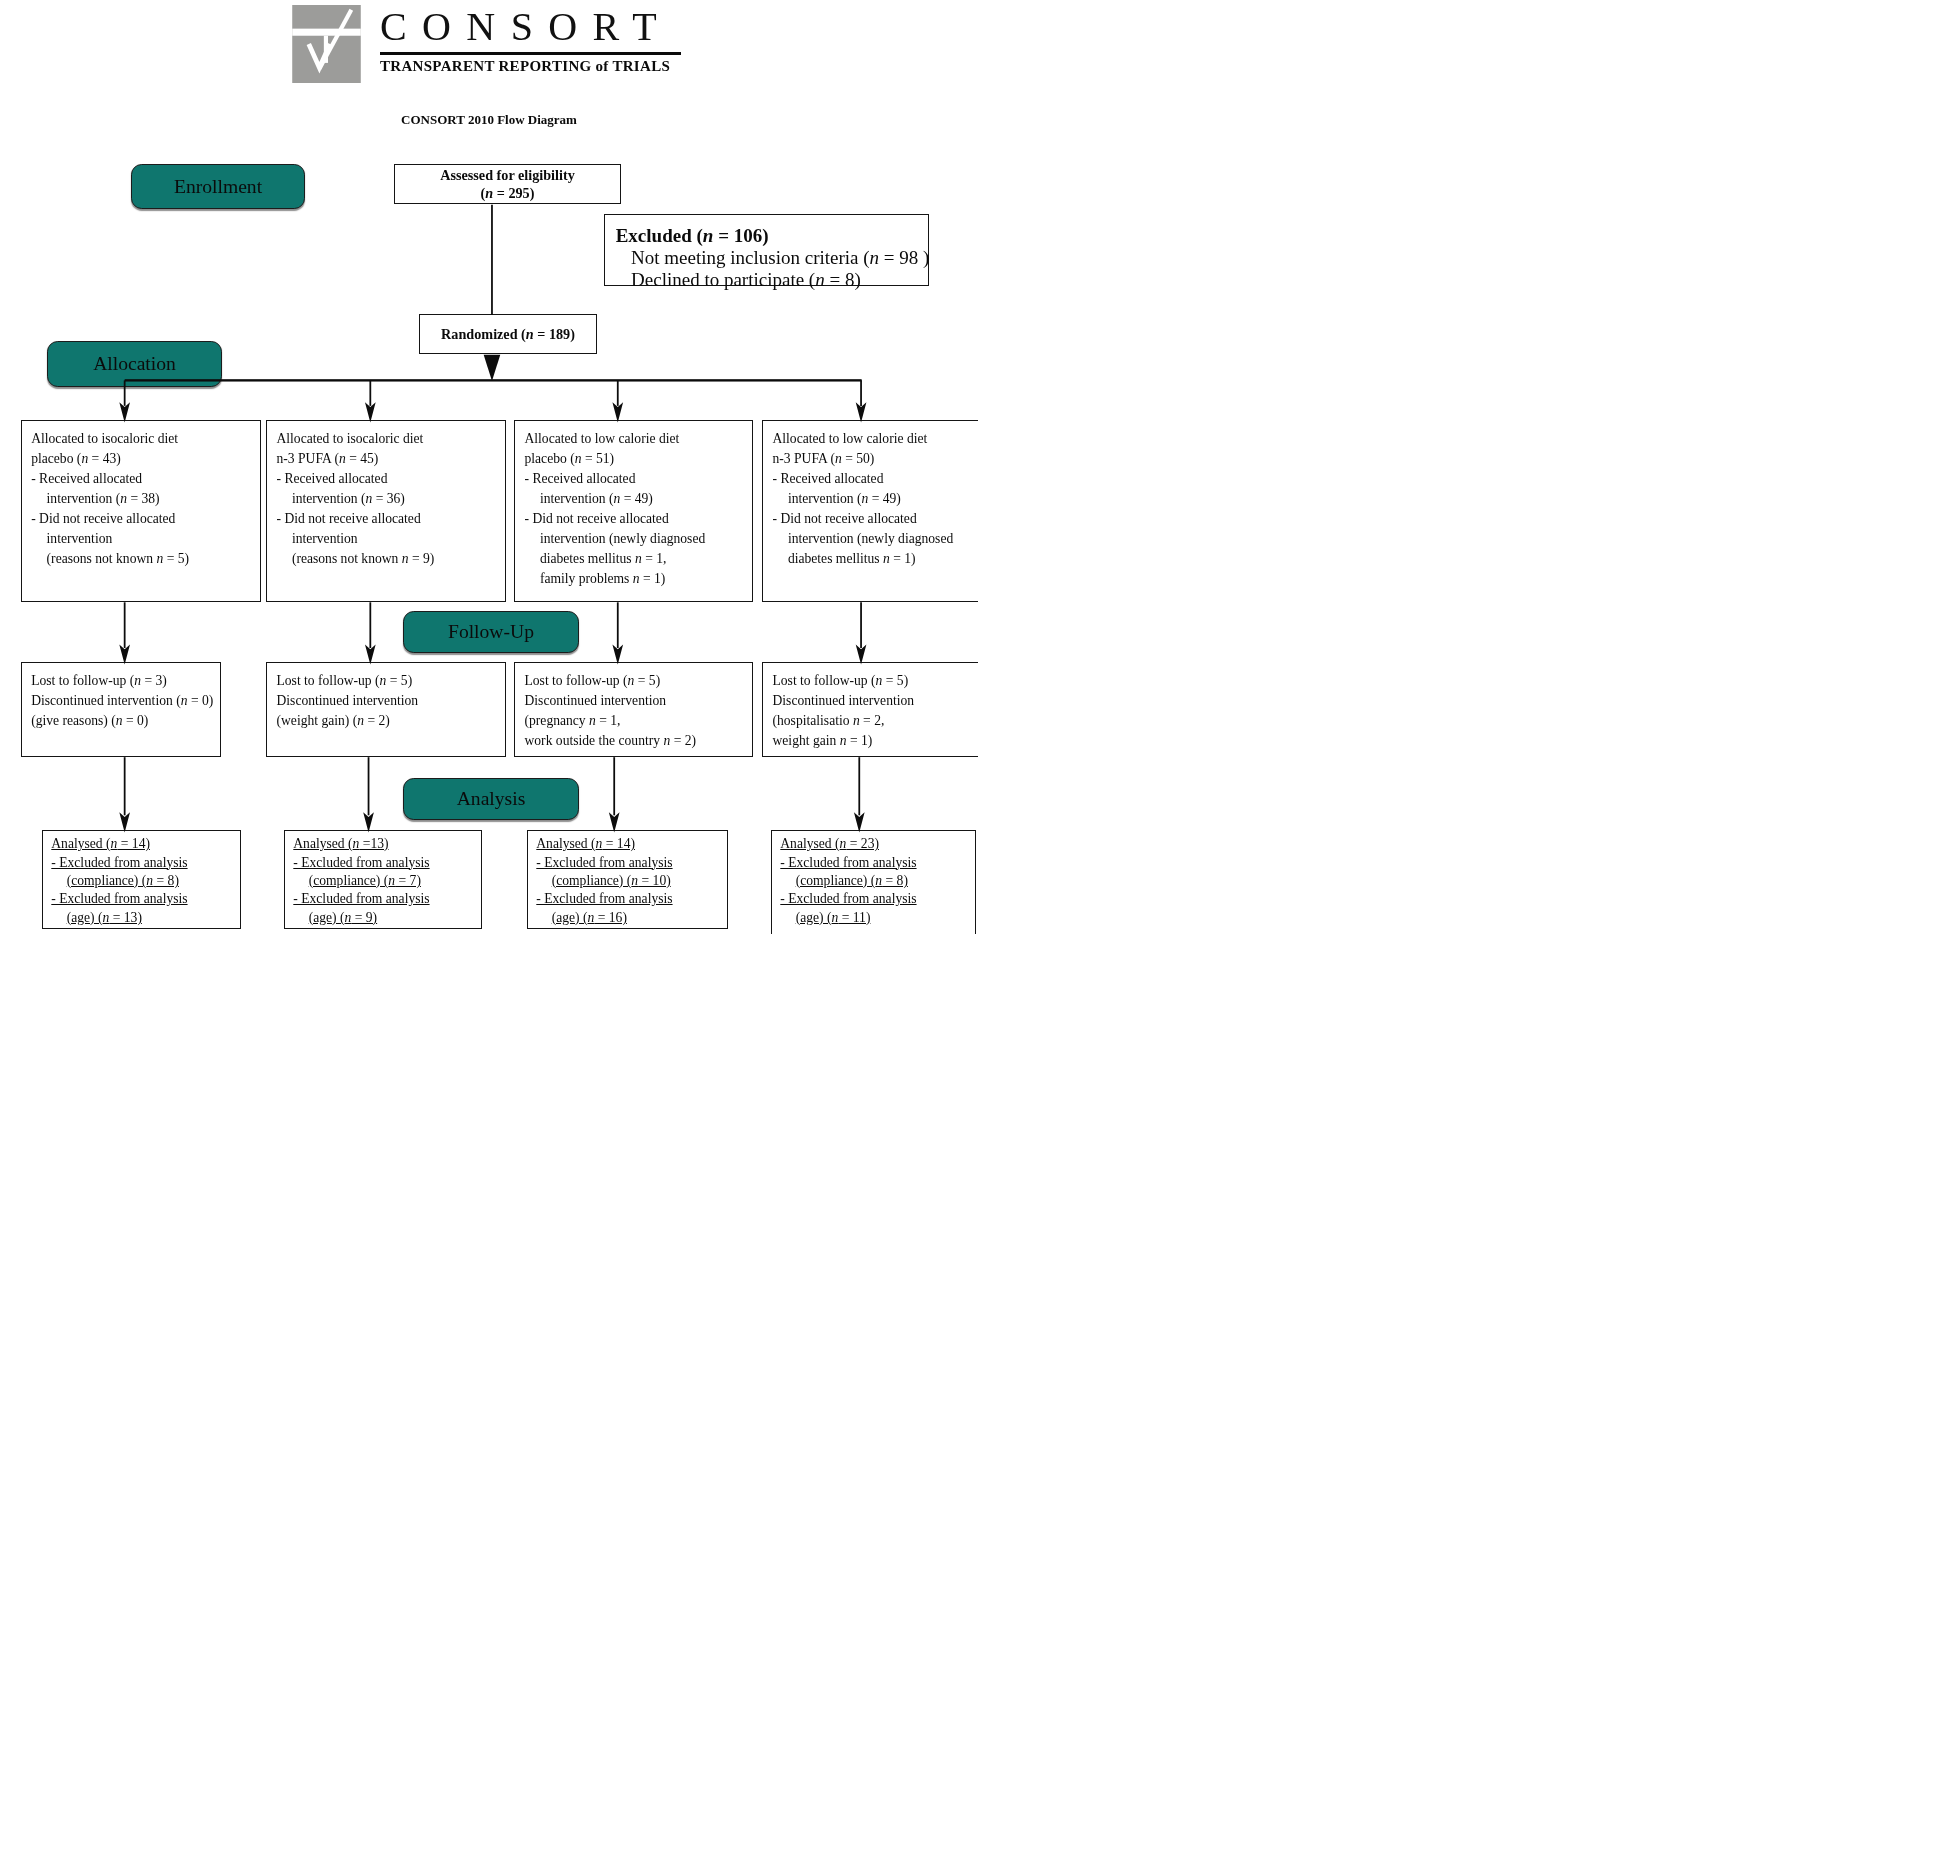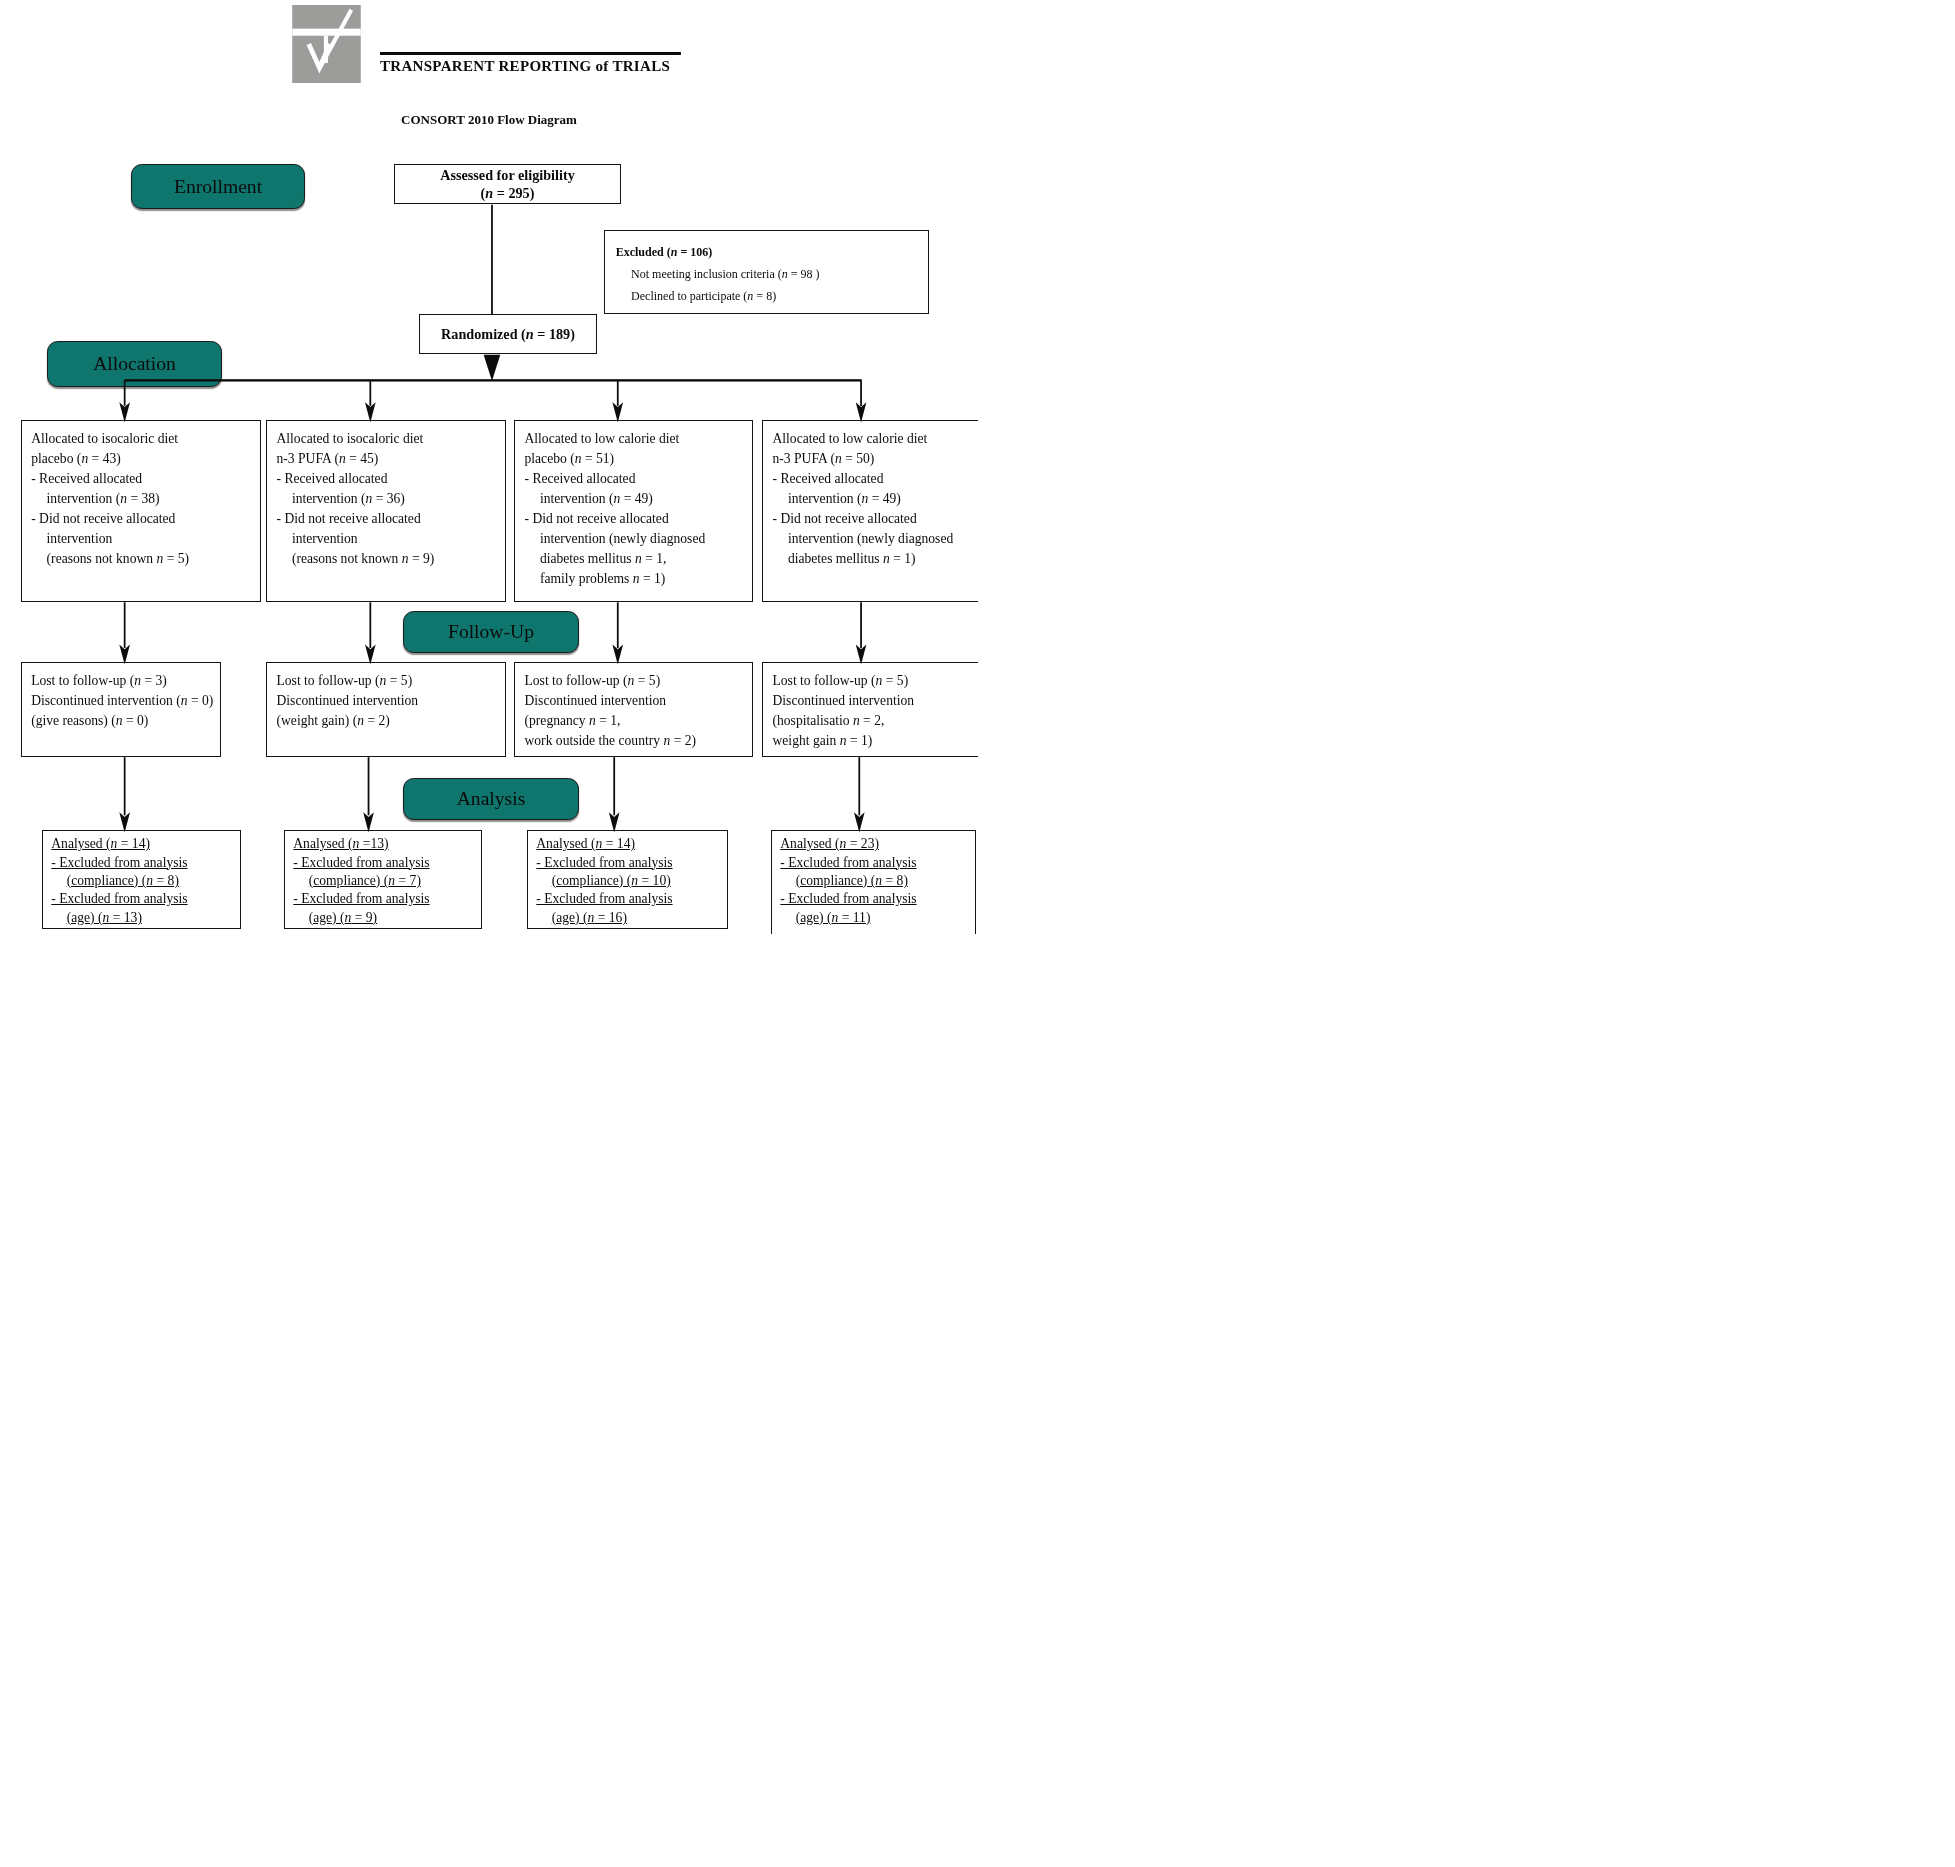--- a/index.html
+++ b/index.html
@@ -25,22 +25,22 @@
   #ph-alloc{left:47px;top:341px;width:173px;height:44px;}
   #ph-follow{left:403px;top:611px;width:174px;height:40px;}
   #ph-analysis{left:403px;top:778px;width:174px;height:40px;}
 
   
   .box{position:absolute;background:#fff;border:1.8px solid #151515;box-sizing:border-box;margin-left:16px;}
   .center-box{display:flex;flex-direction:column;align-items:center;justify-content:center;
               font-weight:700;font-size:14.2px;line-height:18.4px;text-align:center;}
   #bx-assessed{left:378px;top:164px;width:227px;height:40px;}
   #bx-randomized{left:403px;top:314px;width:178px;height:40px;}
-  #bx-excluded{left:588px;top:230px;width:325px;height:84px;padding:9.5px 8.3px 0 10.7px;
-               font-size:12px;line-height:22px;}
+  #bx-excluded{left:588px;top:214px;width:325px;height:72px;padding:9.5px 8.3px 0 10.7px;
+               font-size:19px;line-height:22px;}
   #bx-excluded .ttl{font-weight:700;}
 
   .txtbox{font-size:13.6px;line-height:20px;padding:8.3px 6px 0 9.5px;}
   .bx-line{white-space:nowrap;}
   .bx-line.ind{padding-left:15.4px;}
 
   
   #bx-al1{left:4.7px;   top:420px;width:240px;height:182px;}
   #bx-al2{left:250px; top:420px;width:240px;height:182px;}
   #bx-al3{left:498px; top:420px;width:239px;height:182px;}
@@ -66,20 +66,21 @@
 
 <div class="stage">
 
   <svg class="logo-mark" viewBox="0 0 116 132">
     <rect x="0" y="0" width="116" height="132" fill="#9c9c9a"></rect>
     <rect x="0" y="40" width="116" height="12" fill="#ffffff"></rect>
     <line x1="100" y1="8" x2="46" y2="108" stroke="#ffffff" stroke-width="7"></line>
     <line x1="57" y1="52" x2="57" y2="98" stroke="#ffffff" stroke-width="7"></line>
     <polyline points="28,66 46,106 64,66" fill="none" stroke="#ffffff" stroke-width="8"></polyline>
   </svg>
+  <div class="wordmark">CONSORT</div>
   <div class="logo-underline"></div>
   <div class="tagline">TRANSPARENT REPORTING of TRIALS</div>
   <div class="main-title">CONSORT 2010 Flow Diagram</div>
 
   <div class="phase" id="ph-enroll">Enrollment</div>
   <div class="phase" id="ph-alloc">Allocation</div>
   <div class="phase" id="ph-follow">Follow-Up</div>
   <div class="phase" id="ph-analysis">Analysis</div>
 
   <div class="box center-box" id="bx-assessed">

